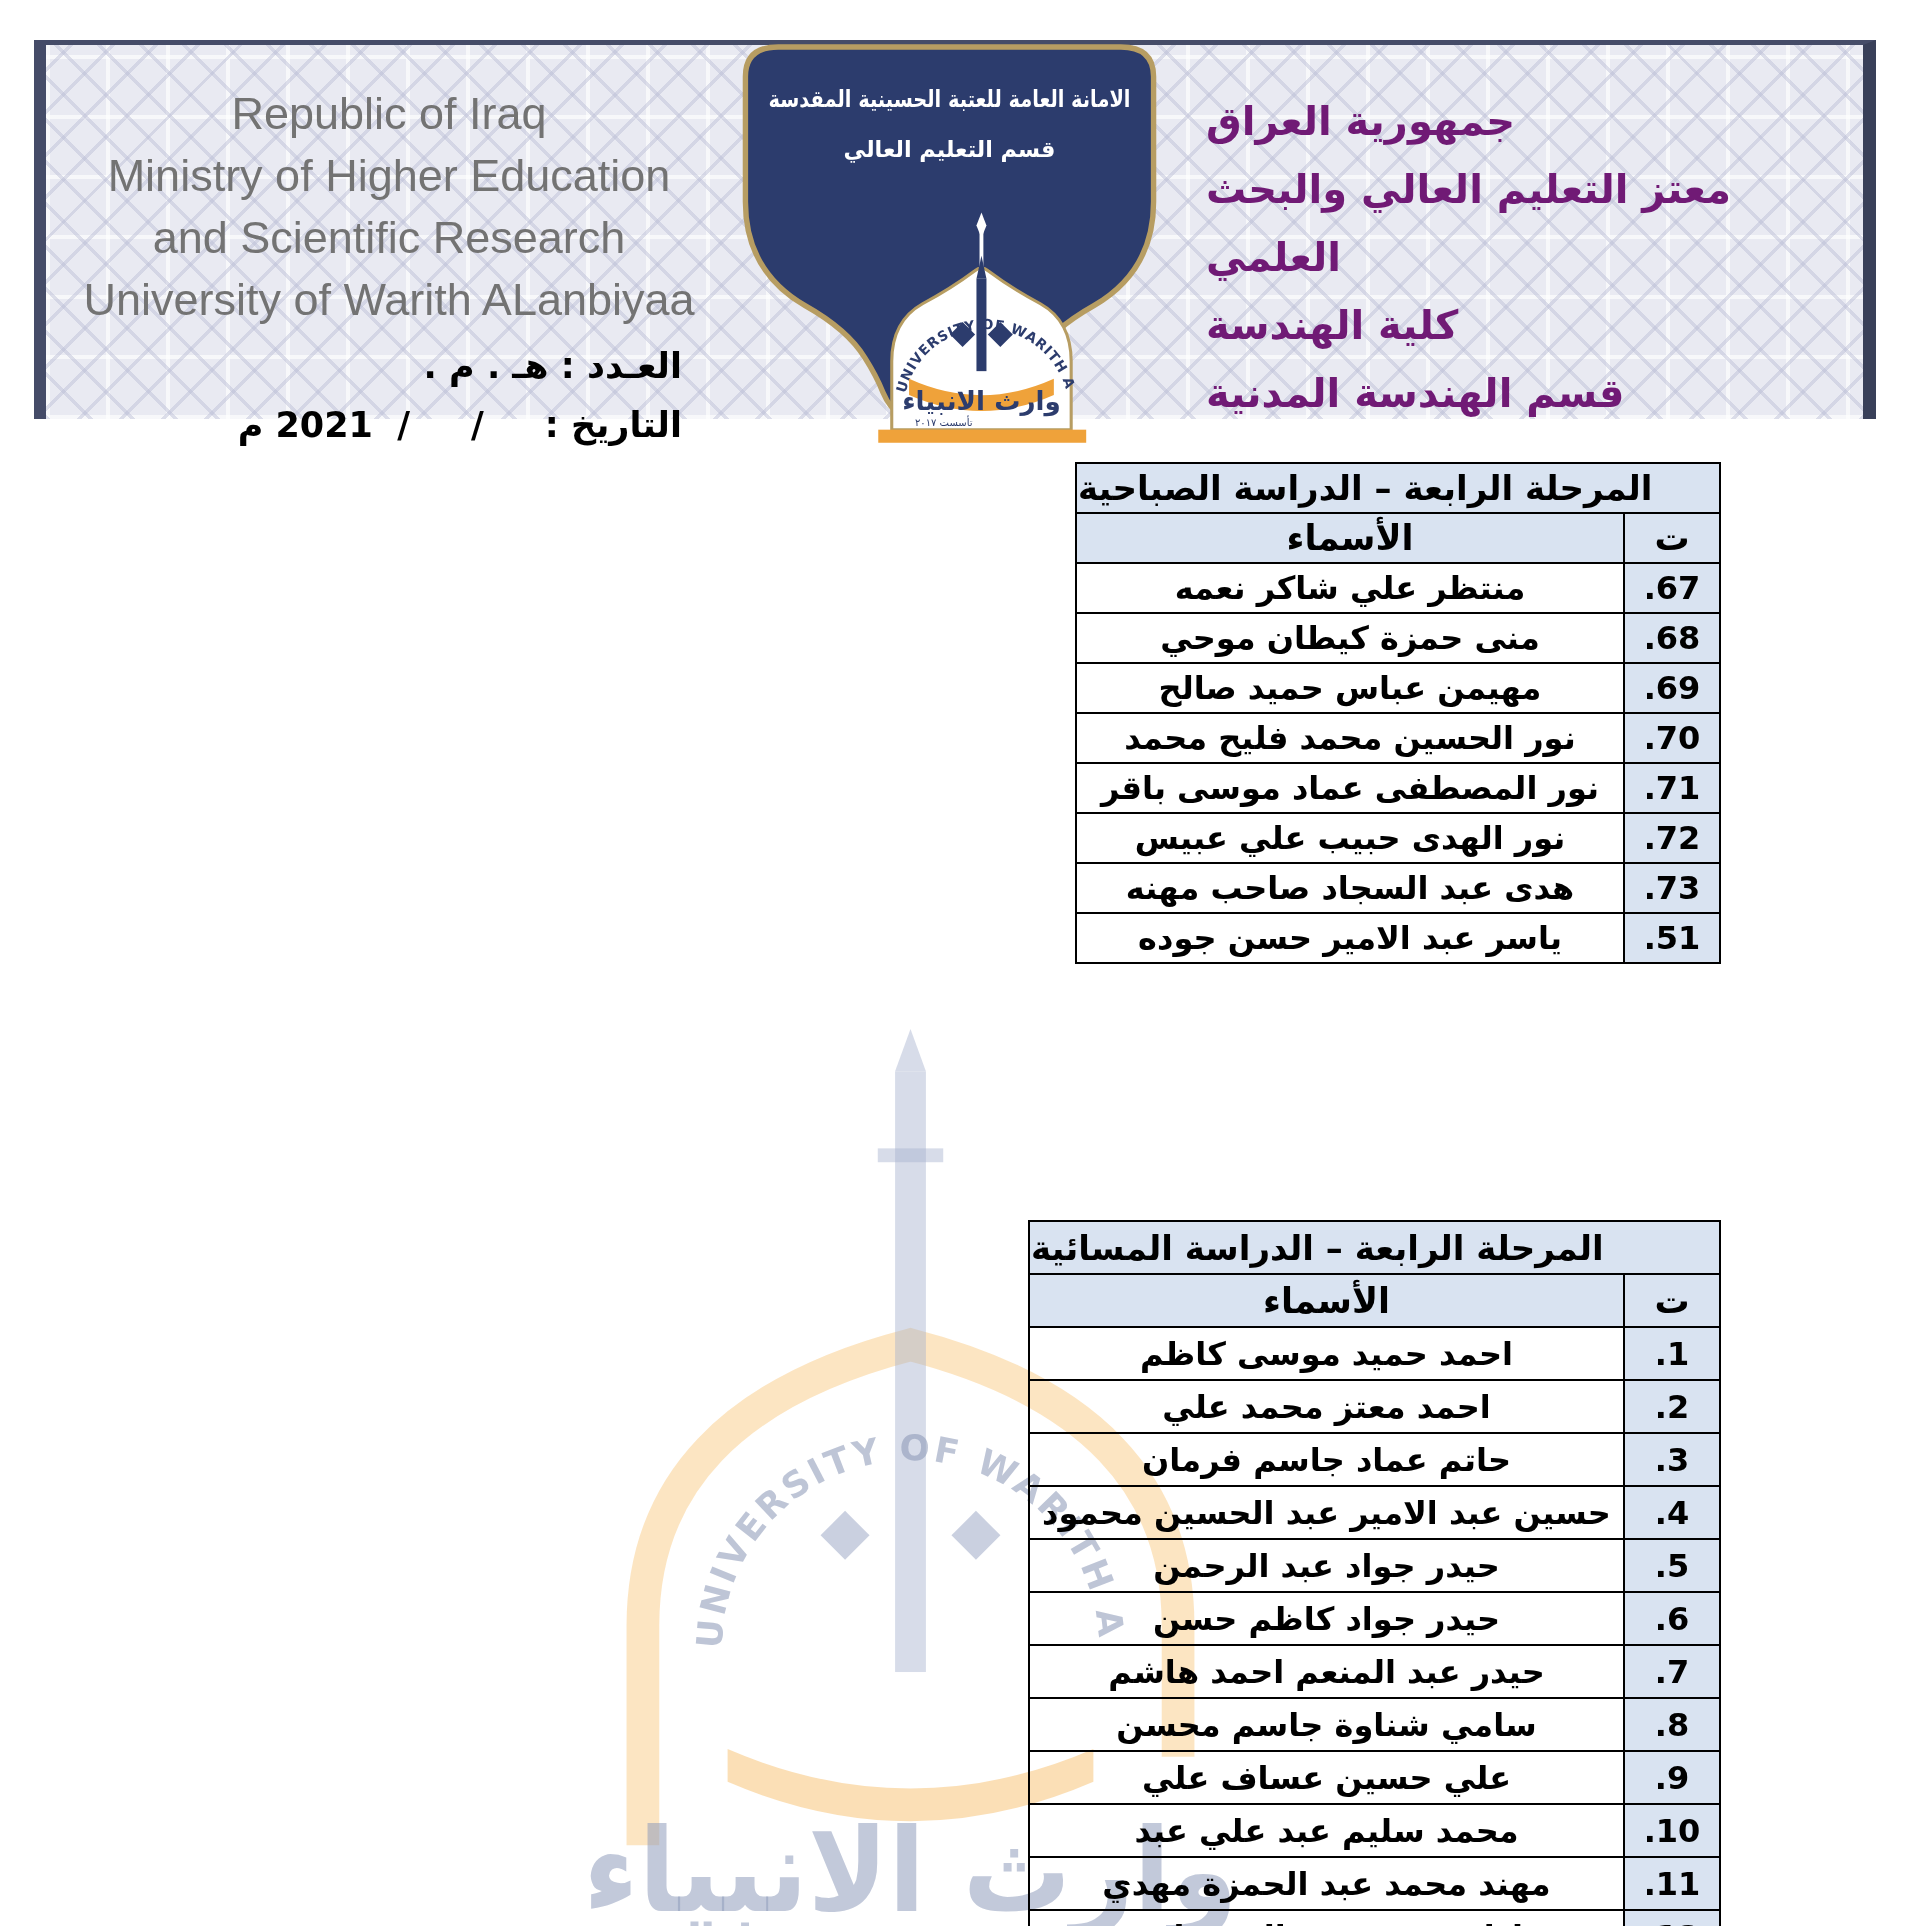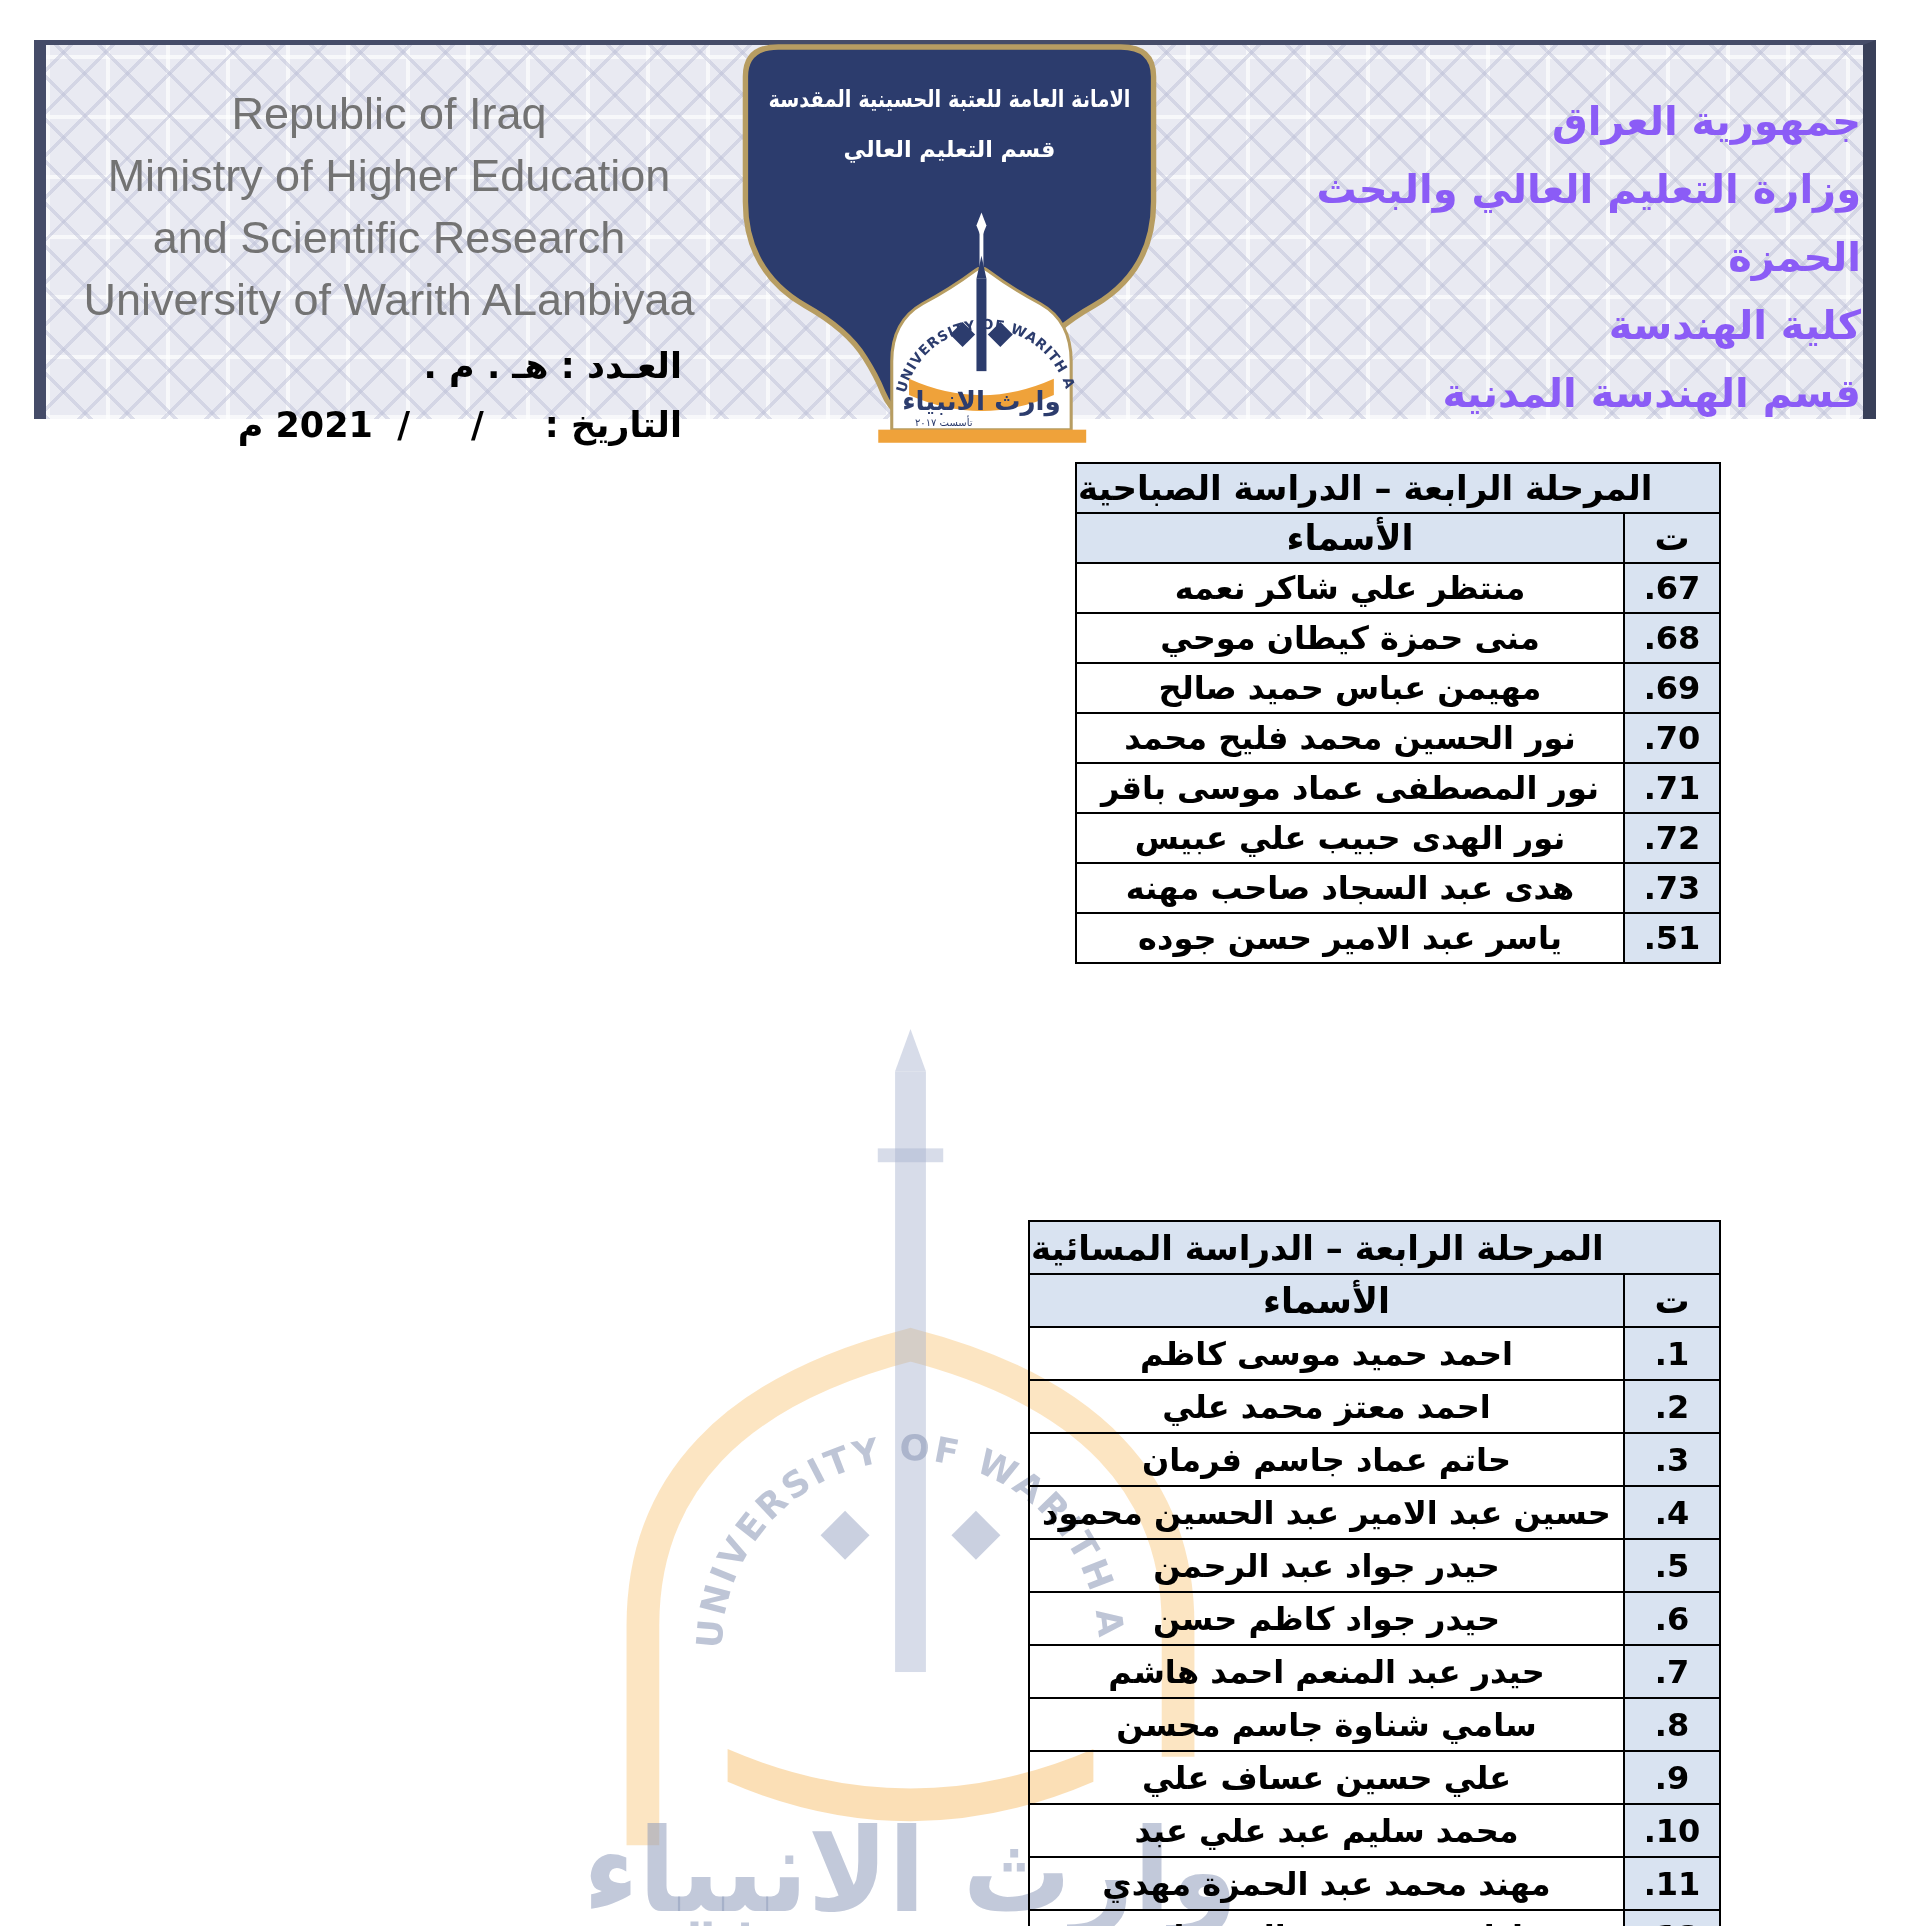--- a/index.html
+++ b/index.html
@@ -16,22 +16,22 @@
           repeating-linear-gradient(90deg,  rgba(255,255,255,.65) 0 3.9px, transparent 3.9px 60px);
         border-top:5.4px solid #454c68;border-left:12.3px solid #454c68;border-right:13px solid #394059;}
 
   .hdr-left{position:absolute;left:73px;top:83px;width:632px;text-align:center;
             font-family:"Liberation Sans","DejaVu Sans",sans-serif;
             font-size:45px;line-height:62px;color:#737373;}
   .hdr-nums{position:absolute;left:81px;top:337px;width:601px;direction:rtl;text-align:right;
             font-weight:bold;font-size:35px;line-height:59px;color:#000;}
   .hdr-nums .l2{letter-spacing:0.4px;}
 
-  .hdr-right{position:absolute;left:1206px;top:87px;width:655px;text-align:right;direction:rtl;
-             font-weight:bold;font-size:40px;line-height:68px;color:#8b5cf6;}
+  .hdr-right{position:absolute;left:1206px;top:87px;width:655px;text-align:left;direction:rtl;
+             font-weight:bold;font-size:40px;line-height:68px;color:#701a75;}
 
   .shield{position:absolute;left:728px;top:40px;}
 
   
   .watermark{position:absolute;left:512px;top:1025px;z-index:0;}
 
   
   .roster{border-collapse:collapse;direction:rtl;font-weight:bold;color:#000;table-layout:fixed;
           position:absolute;z-index:2;border:1.5px solid #000;}
   .roster td{border:2.3px solid #000;box-sizing:border-box;vertical-align:middle;}
@@ -60,21 +60,21 @@
     <div>University of Warith ALanbiyaa</div>
   </div>
 
   <div class="hdr-nums">
     <div class="l1">العـدد : هـ . م .</div>
     <div class="l2">التاريخ :&nbsp;&nbsp;&nbsp;&nbsp;&nbsp;/&nbsp;&nbsp;&nbsp;&nbsp;&nbsp;/&nbsp;&nbsp;2021 م</div>
   </div>
 
   <div class="hdr-right">
     <div>جمهورية العراق</div>
-    <div>وزارة التعليم العالي والبحث الحمزة</div>
+    <div>معتز التعليم العالي والبحث العلمي</div>
     <div>كلية الهندسة</div>
     <div>قسم الهندسة المدنية</div>
   </div>
 
   <svg class="shield" width="443" height="412" viewBox="0 0 1150 1070">
     <path d="M45,95 Q45,18 130,18 L1020,18 Q1105,18 1105,95 L1105,420 Q1105,600 950,690
              Q840,752 795,825 Q765,872 748,915 Q730,958 700,975 L450,975 Q420,958 402,915
              Q385,872 355,825 Q310,752 200,690 Q45,600 45,420 Z" fill="#2c3c6d" stroke="#b79d62" stroke-width="14"></path>
     <text x="575" y="175" text-anchor="middle" font-size="60" font-weight="bold" fill="#ffffff" textLength="940" lengthAdjust="spacingAndGlyphs">الامانة العامة للعتبة الحسينية المقدسة</text>
     <text x="575" y="305" text-anchor="middle" font-size="58" font-weight="bold" fill="#ffffff">قسم التعليم العالي</text>

